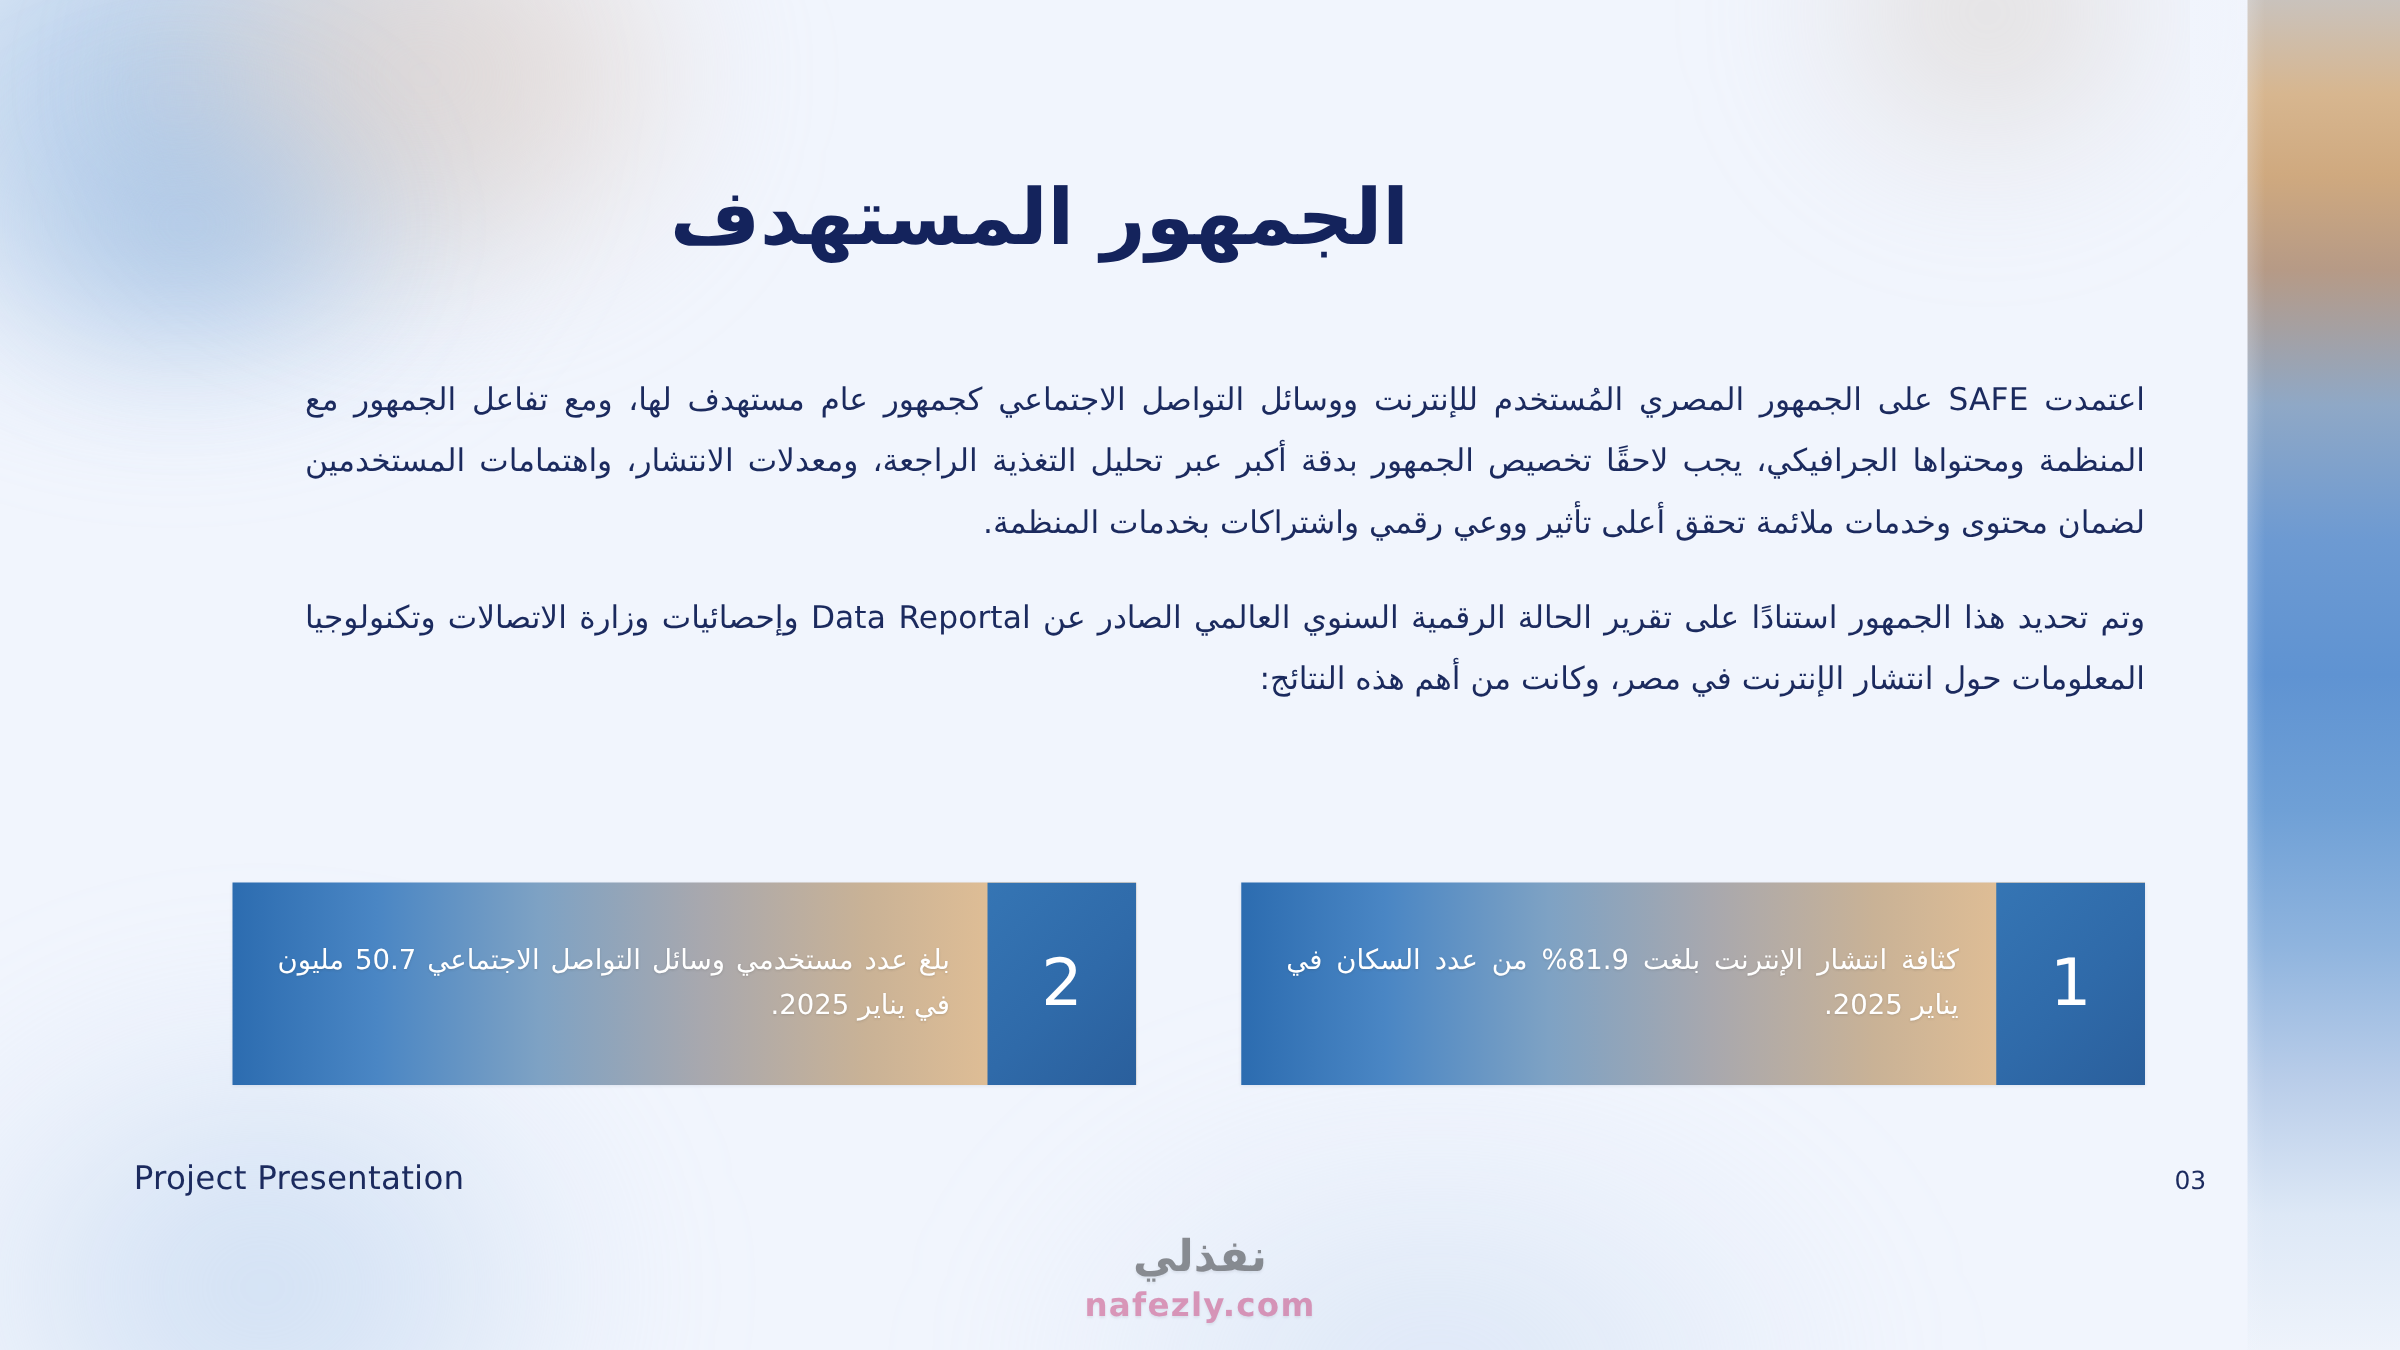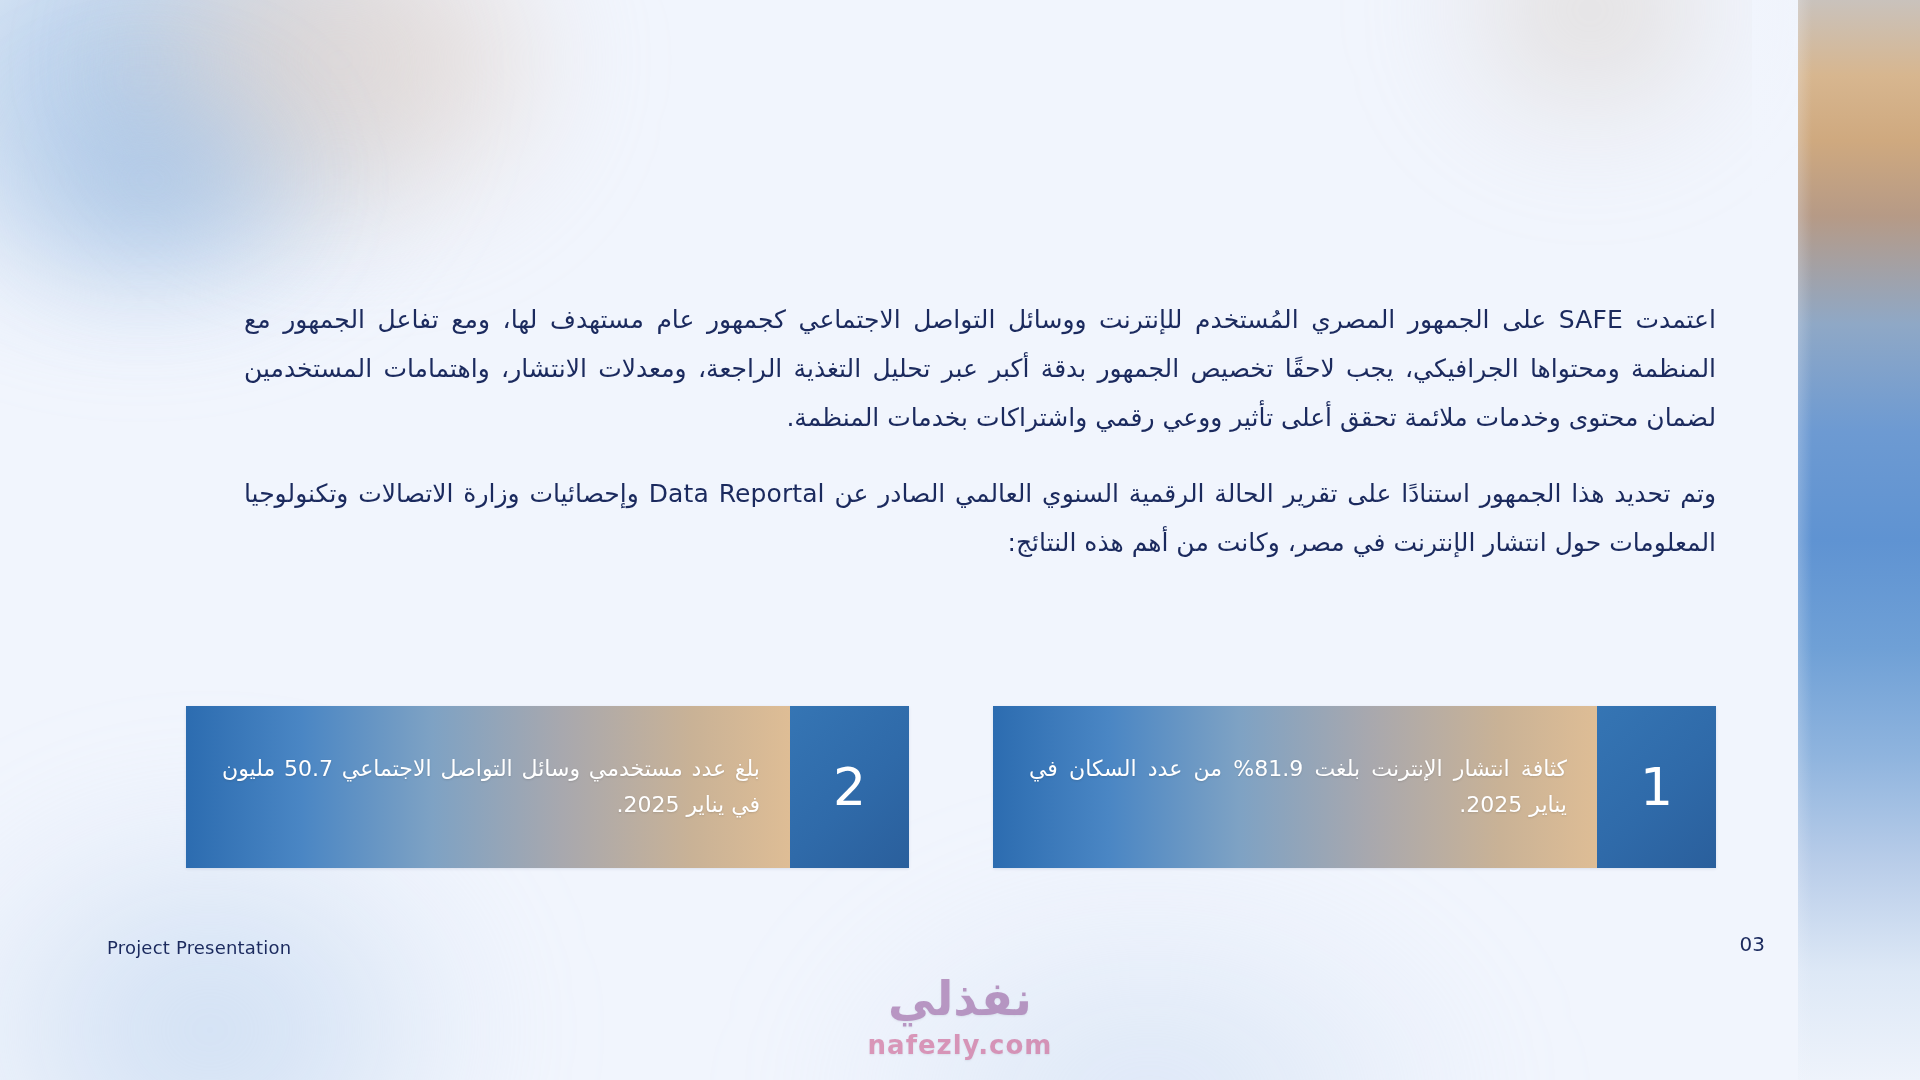--- a/index.html
+++ b/index.html
@@ -153,21 +153,21 @@
     text-align-last:right;
     direction:rtl;
     text-shadow:0 1px 2px rgba(60,60,60,.18);
   }
 
   
   .footer-label{
     position:absolute;
     left:107px;bottom:122px;
     direction:ltr;
-    font-size:18px;
+    font-size:26px;
     color:#1b2a5e;
     letter-spacing:.2px;
   }
   .footer-page{
     position:absolute;
     right:155px;bottom:124px;
     direction:ltr;
     font-size:20px;
     color:#1b2a5e;
   }
@@ -175,21 +175,21 @@
   
   .watermark{
     position:absolute;
     left:0;right:0;bottom:20px;
     display:flex;flex-direction:column;align-items:center;justify-content:center;
     gap:4px;
     pointer-events:none;
     opacity:.42;
   }
   .wm-ar{
-    font-size:47px;font-weight:bold;color:#701a75;
+    font-size:35px;font-weight:bold;color:#000000;
     direction:rtl;letter-spacing:2px;
     text-shadow:0 1px 2px rgba(120,130,150,.35);
   }
   .wm-en{
     font-size:26px;font-weight:bold;color:#be185d;
     direction:ltr;letter-spacing:1px;
     text-shadow:0 1px 2px rgba(120,130,150,.35);
   }
 </style>
 </head>
@@ -201,20 +201,21 @@
   <div class="blob blob-tl-b"></div>
   <div class="blob blob-tl-c"></div>
   <div class="blob blob-tr"></div>
   <div class="blob blob-bl"></div>
   <div class="blob blob-bc"></div>
   <div class="edge-band"></div>
   <div class="edge-band-soft"></div>
 
   <div class="content">
 
+    <h1 class="page-title">الجمهور المستهدف</h1>
 
     <div class="body-block">
       <p class="para">اعتمدت SAFE على الجمهور المصري المُستخدم للإنترنت ووسائل التواصل الاجتماعي كجمهور عام مستهدف لها، ومع تفاعل الجمهور مع المنظمة ومحتواها الجرافيكي، يجب لاحقًا تخصيص الجمهور بدقة أكبر عبر تحليل التغذية الراجعة، ومعدلات الانتشار، واهتمامات المستخدمين لضمان محتوى وخدمات ملائمة تحقق أعلى تأثير ووعي رقمي واشتراكات بخدمات المنظمة.</p>
       <p class="para">وتم تحديد هذا الجمهور استنادًا على تقرير الحالة الرقمية السنوي العالمي الصادر عن Data Reportal وإحصائيات وزارة الاتصالات وتكنولوجيا المعلومات حول انتشار الإنترنت في مصر، وكانت من أهم هذه النتائج:</p>
     </div>
 
     <div class="cards">
 
       <div class="card">
         <div class="card-num">1</div>

